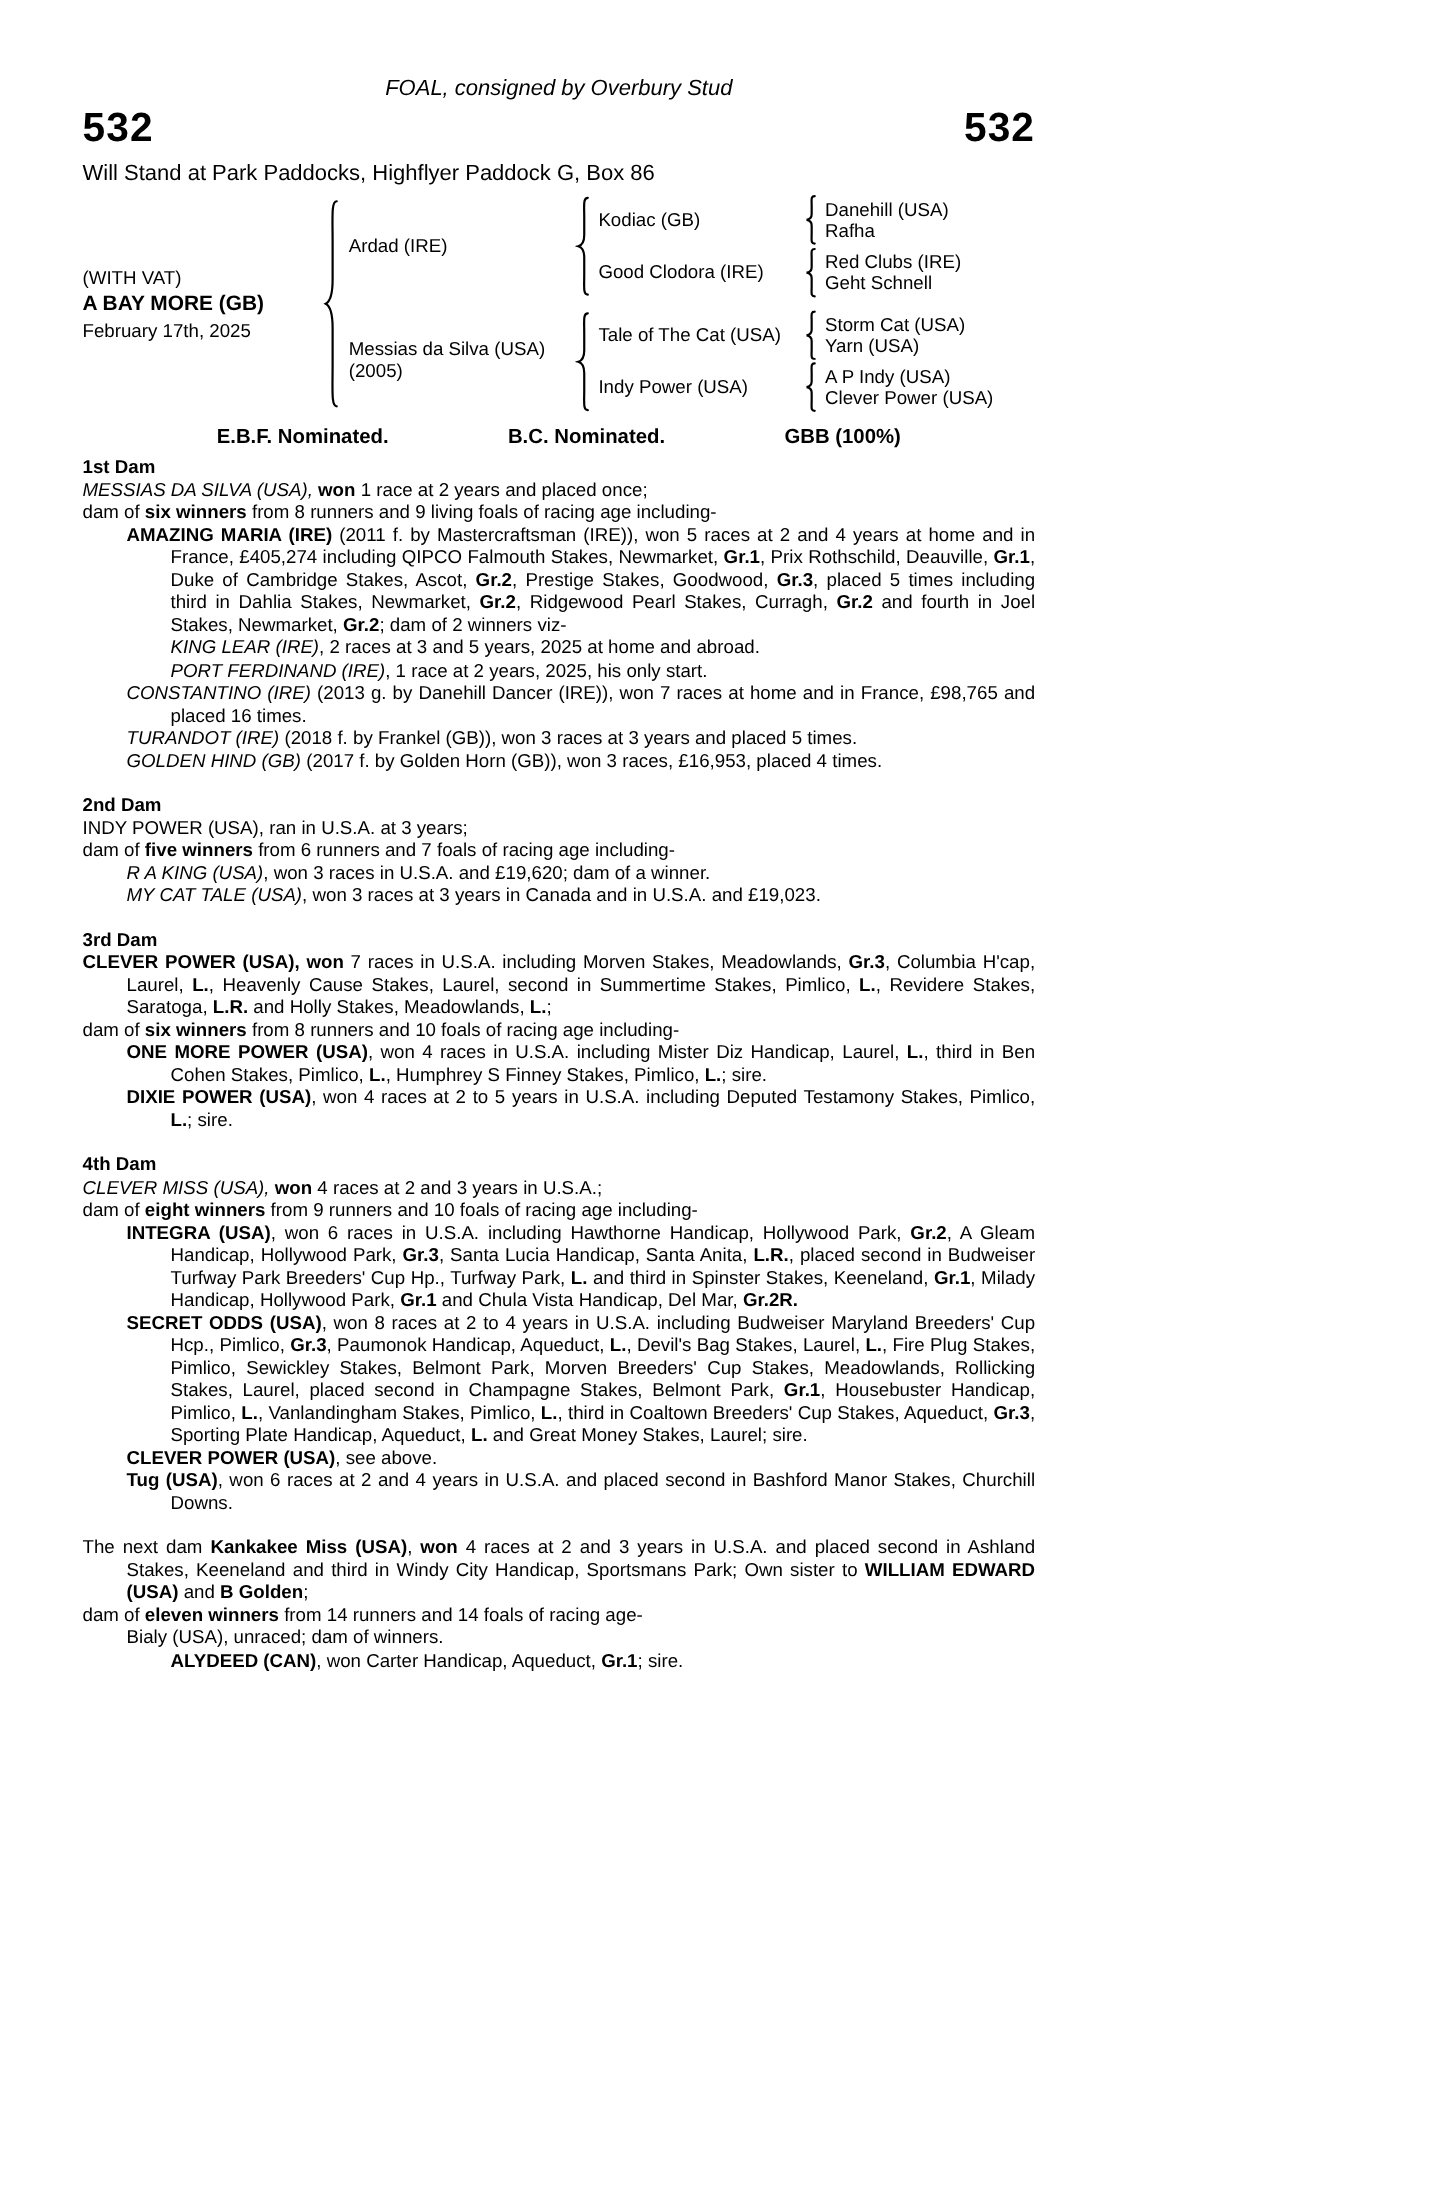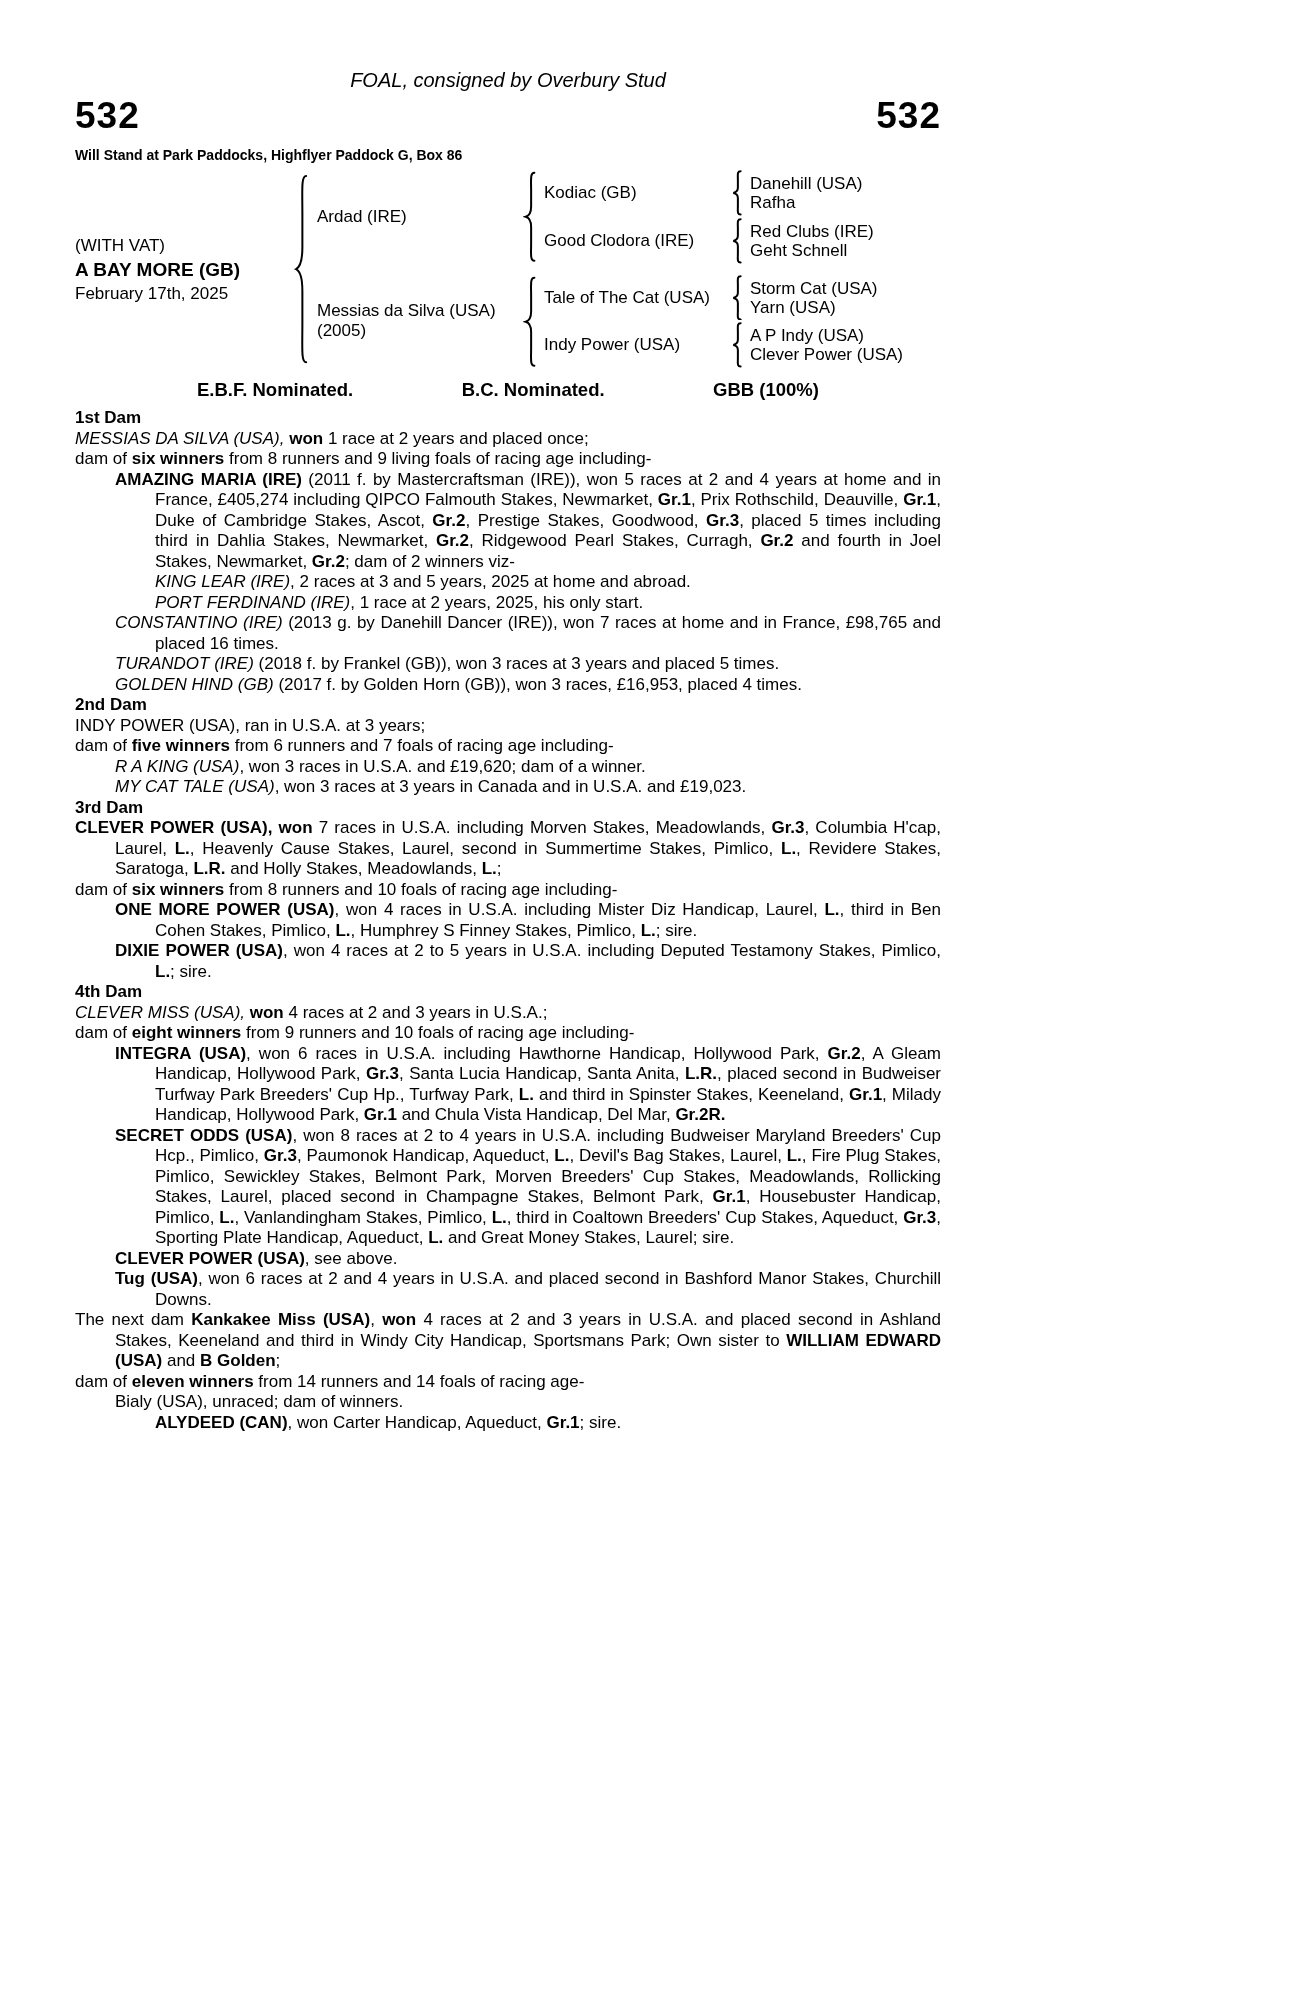--- a/index.html
+++ b/index.html
@@ -8,21 +8,21 @@
     width: 1315px; height: 2000px; position: relative; overflow: hidden;
     font-family: "Liberation Sans", sans-serif; color: #000;
   }
   .page { position: absolute; left: 75px; top: 68px; width: 866px; }
 
   .consign-title { text-align: center; font-style: italic; font-size: 20px; line-height: 24px; }
 
   .lot-row { display: flex; justify-content: space-between; align-items: center; margin-top: 6px; gap: 16px; }
   .lot-number { font-size: 37px; font-weight: bold; line-height: 36px; letter-spacing: 1px; }
 
-  .stand-line { font-size: 14px; font-weight: bold; margin-top: 13px; }
+  .stand-line { font-size: 20px; font-weight: normal; margin-top: 13px; }
 
   
   .pedigree { display: flex; align-items: center; margin-top: 6px; }
   .ped-left { width: 218px; font-size: 17px; line-height: 21px; flex: none; }
   .ped-left .subject-name { font-weight: bold; font-size: 19px; margin: 3px 0; white-space: nowrap; }
   .gen1-stack { flex: 1; display: flex; flex-direction: column; row-gap: 9px; }
   .gen1-unit { display: flex; align-items: center; }
   .gen1-label { width: 215px; flex: none; font-size: 17px; line-height: 20px; padding-left: 9px; white-space: nowrap; }
   .gen2-stack { flex: 1; display: flex; flex-direction: column; row-gap: 0; }
   .gen2-unit { display: flex; align-items: center; }
@@ -31,21 +31,21 @@
   .brace { flex: none; align-self: stretch; margin: 1px 0; }
   .brace path { fill: none; stroke: #000; stroke-width: 2; vector-effect: non-scaling-stroke; stroke-linecap: round; }
   .brace-lg { width: 15px; }
   .brace-md { width: 13px; }
   .brace-sm { width: 11px; }
 
   .noms { display: flex; justify-content: space-between; padding: 0 122px; font-weight: bold; font-size: 18.5px; margin-top: 10px; }
 
   
   .sections { margin-top: 7px; font-size: 17px; line-height: 20.5px; }
-  .section { }
+  .section { margin-top: 20px; }
   .section:first-child { margin-top: 0; }
   .sec-heading { font-weight: bold; }
   .para { text-align: justify; }
   .para.flush { margin-left: 40px; text-indent: -40px; }
   .para.off1  { margin-left: 80px; text-indent: -40px; }
   .para.sub1  { margin-left: 40px; }
   .para.sub2  { margin-left: 80px; }
   .b { font-weight: bold; }
   .i { font-style: italic; }
 </style>

